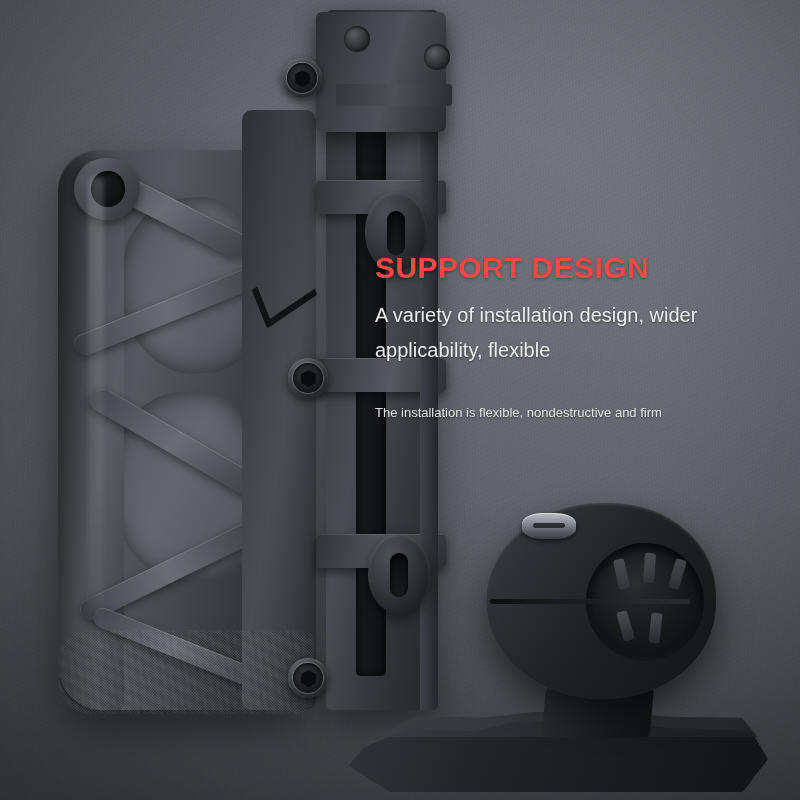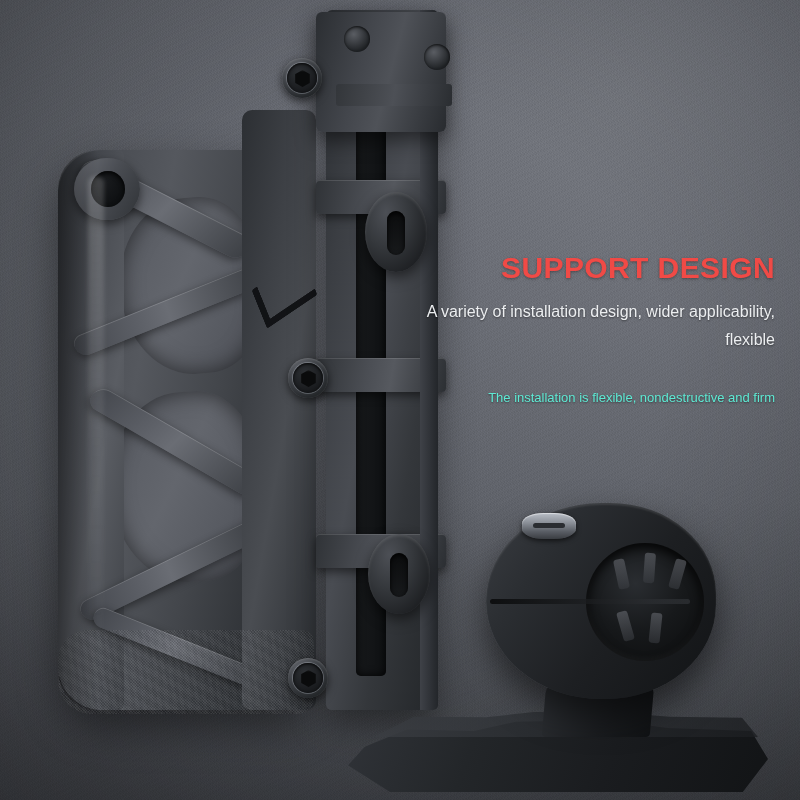--- a/index.html
+++ b/index.html
@@ -257,34 +257,34 @@
   .clamp-base-top{
     position:absolute;left:-110px;top:216px;width:400px;height:26px;
     background:linear-gradient(to right,#3c3f44,#2a2d31 50%,#1c1e21);
     opacity:.8;
     clip-path:polygon(4% 100%,14% 22%,32% 24%,44% 4%,64% 6%,78% 22%,96% 26%,100% 100%);
   }
 
   
   #copy{
     position:absolute;right:25px;top:252px;width:400px;
-    text-align:right;
+    text-align:left;
   }
   .headline{
     font-size:30px;font-weight:bold;letter-spacing:.4px;
     line-height:1.05;margin:0 0 14px 0;
     text-shadow:0 1px 3px rgba(0,0,0,.35);
   }
   .subcopy{
-    font-size:16px;line-height:1.78;color:#eceef0;margin:0;
+    font-size:20px;line-height:1.78;color:#eceef0;margin:0;
     font-weight:400;
     text-shadow:0 1px 2px rgba(0,0,0,.45);
   }
   .tagline{
-    font-size:13px;line-height:1.6;color:#5eead4;margin:34px 0 0 0;
+    font-size:13px;line-height:1.6;color:#e5e5e5;margin:34px 0 0 0;
     font-weight:400;
     text-shadow:0 1px 2px rgba(0,0,0,.45);
   }
   .copy-line{display:block;}
 </style>
 </head>
 <body>
 
 <div id="stage">
 

